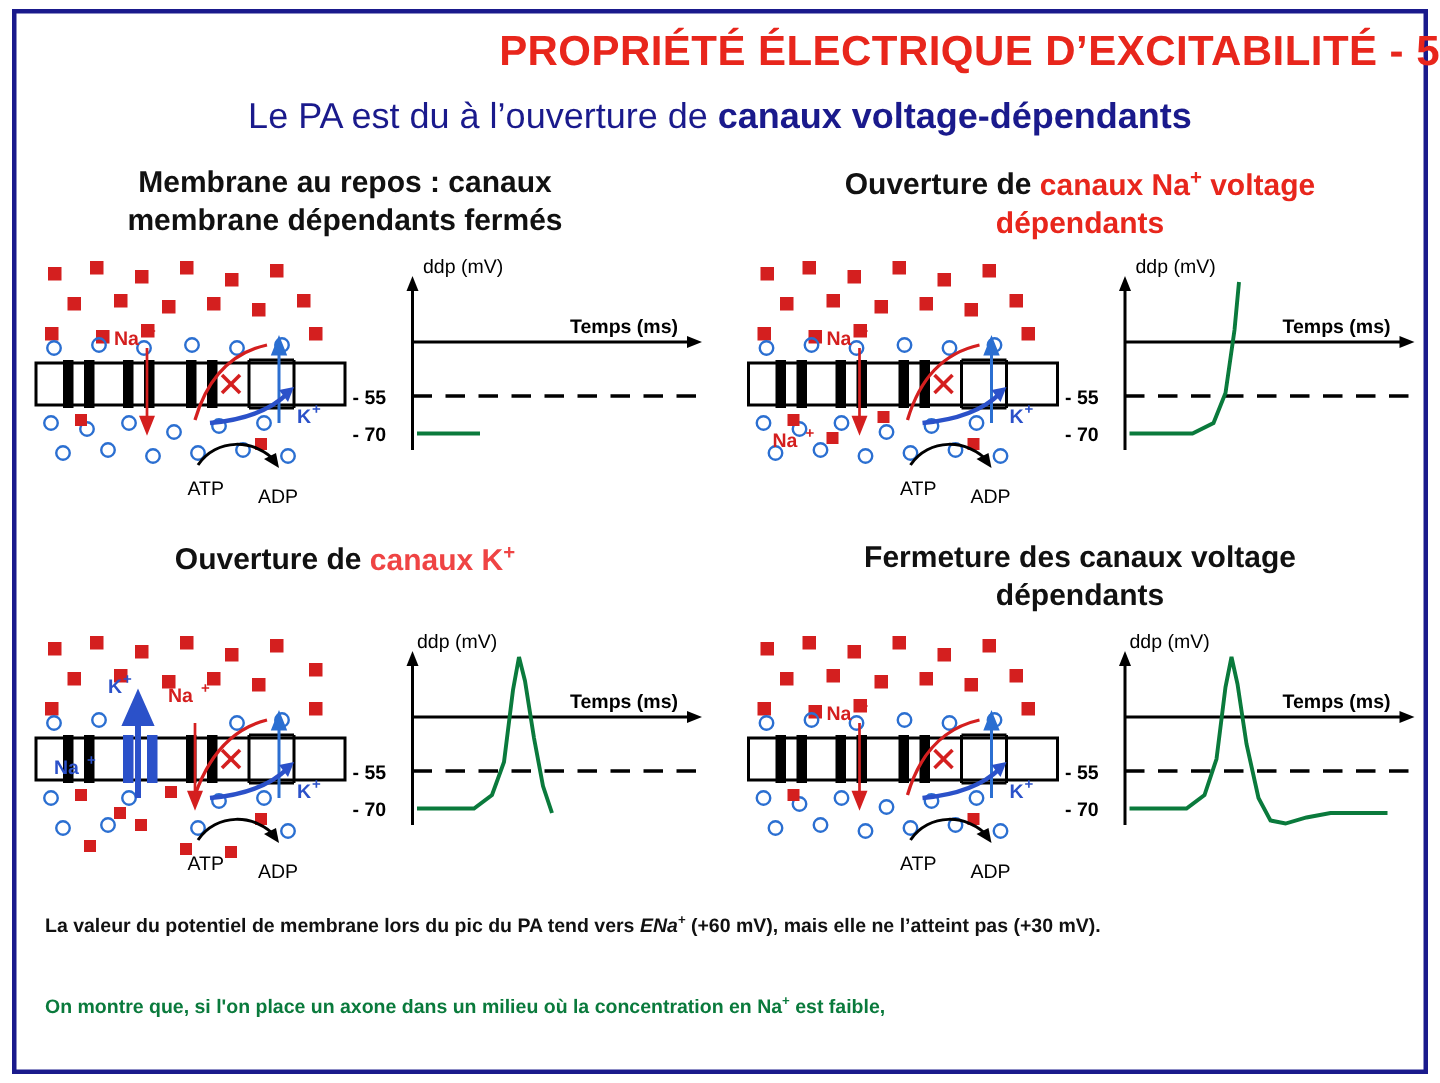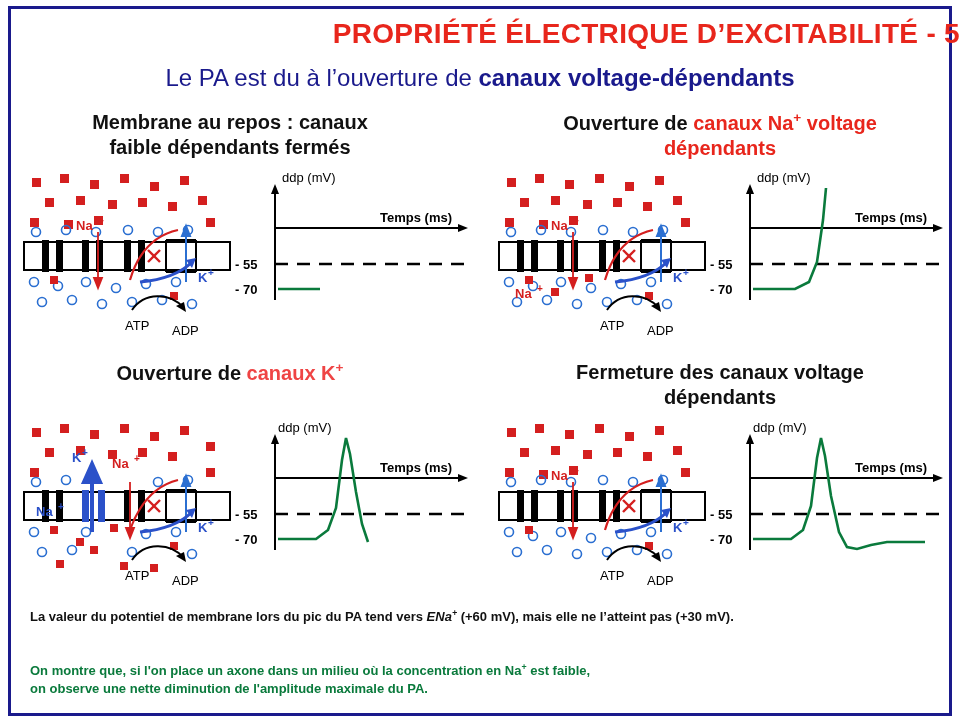--- a/index.html
+++ b/index.html
@@ -81,21 +81,21 @@
   <div class="frame"></div>
 
   <div class="title">PROPRIÉTÉ ÉLECTRIQUE D’EXCITABILITÉ - 5</div>
 
   <div class="subtitle">
     <span>Le PA est du à l’ouverture de </span><b>canaux voltage-dépendants</b>
   </div>
 
   <div class="panel-title" style="left:20px; top:110px; width:420px;">
     <div>Membrane au repos : canaux</div>
-    <div>faible dépendants fermés</div>
+    <div>membrane dépendants fermés</div>
   </div>
 
   <div class="panel-title" style="left:500px; top:110px; width:440px;">
     <div><span>Ouverture de </span><span class="red">canaux Na<span class="sup">+</span> voltage</span></div>
     <div class="red">dépendants</div>
   </div>
 
   <div style="position:absolute; left:20px; top:170px;">
     <svg width="450" height="180" viewBox="0 0 450 180">
 
@@ -497,15 +497,14 @@
         <path d="M258 119 L296 119 L308 110 L316 86 L322 38 L326 18 L330 36 L336 76 L344 112 L352 127 L362 129 L376 125 L392 122 L430 122" fill="none" stroke="#0a7a3c" stroke-width="2.6"></path>
       </g>
     </svg>
   </div>
 
   <div class="bottom-text" style="top:608px;">
     <span>La valeur du potentiel de membrane lors du pic du PA tend vers </span><i>ENa<span class="sup">+</span></i><span> (+60 mV), mais elle ne l’atteint pas (+30 mV).</span>
   </div>
   <div class="bottom-text green" style="top:662px;">
     <div>On montre que, si l'on place un axone dans un milieu où la concentration en Na<span class="sup">+</span> est faible,</div>
-    <div>on observe une nette diminution de l'amplitude maximale du PA.</div>
   </div>
 </div>
 
 </body></html>

